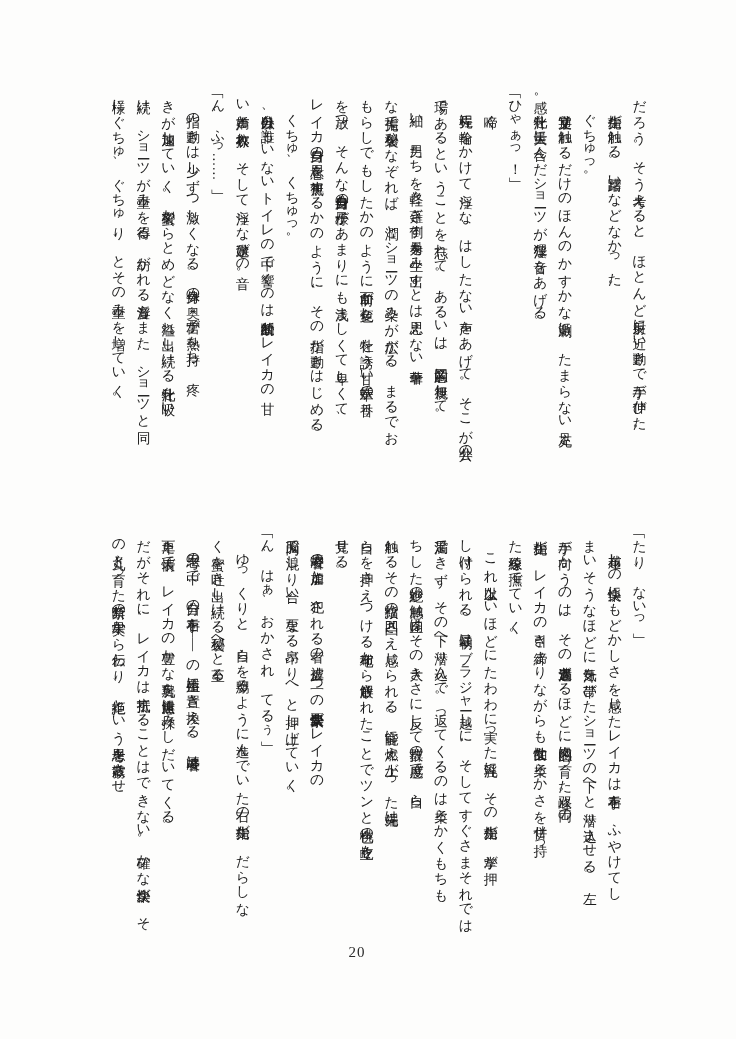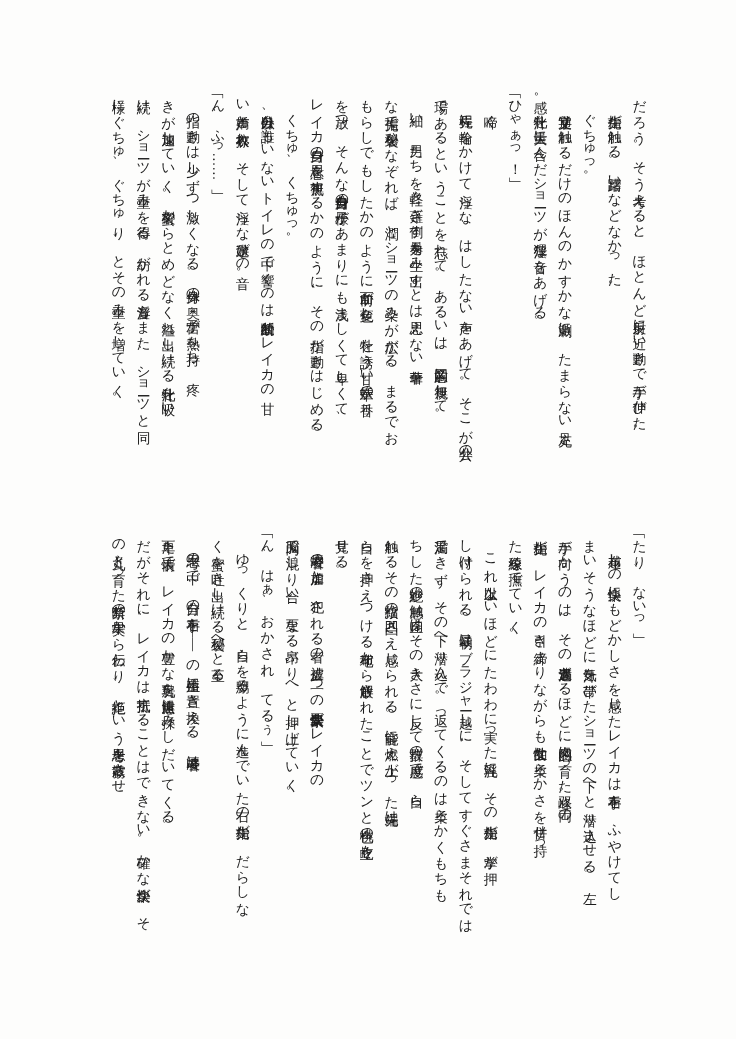--- a/index.html
+++ b/index.html
@@ -89,13 +89,14 @@
       <p class="tline indent">凌辱者の加虐と、犯される者の被虐。二つの快楽要素がレイカの</p>
       <p class="tline">脳内で混じり合い、更なる昂ぶりへと押し上げていく。</p>
       <p class="tline">「ん、はぁ、おかされ、てるぅ」</p>
       <p class="tline indent">ゆっくりと、自らを嬲るように進んでいた右の指先が、だらしな</p>
       <p class="tline">く蜜を吐き出し続ける秘裂へと至る。</p>
       <p class="tline indent">思考の中で、自分の右手を――の生殖器に置き換える。凌辱者は</p>
       <p class="tline">下卑た表情で、レイカの豊かな乳房を無遠慮に揉みしだいてくる。</p>
       <p class="tline">だがそれに、レイカは抵抗することはできない。確かな快楽が、そ</p>
       <p class="tline">の丸々と育った禁断の果実から伝わり、拒絶という思考を霧散させ</p>
     </div>
+  <div class="page-number">20</div>
 </div>
 
 </body></html>

